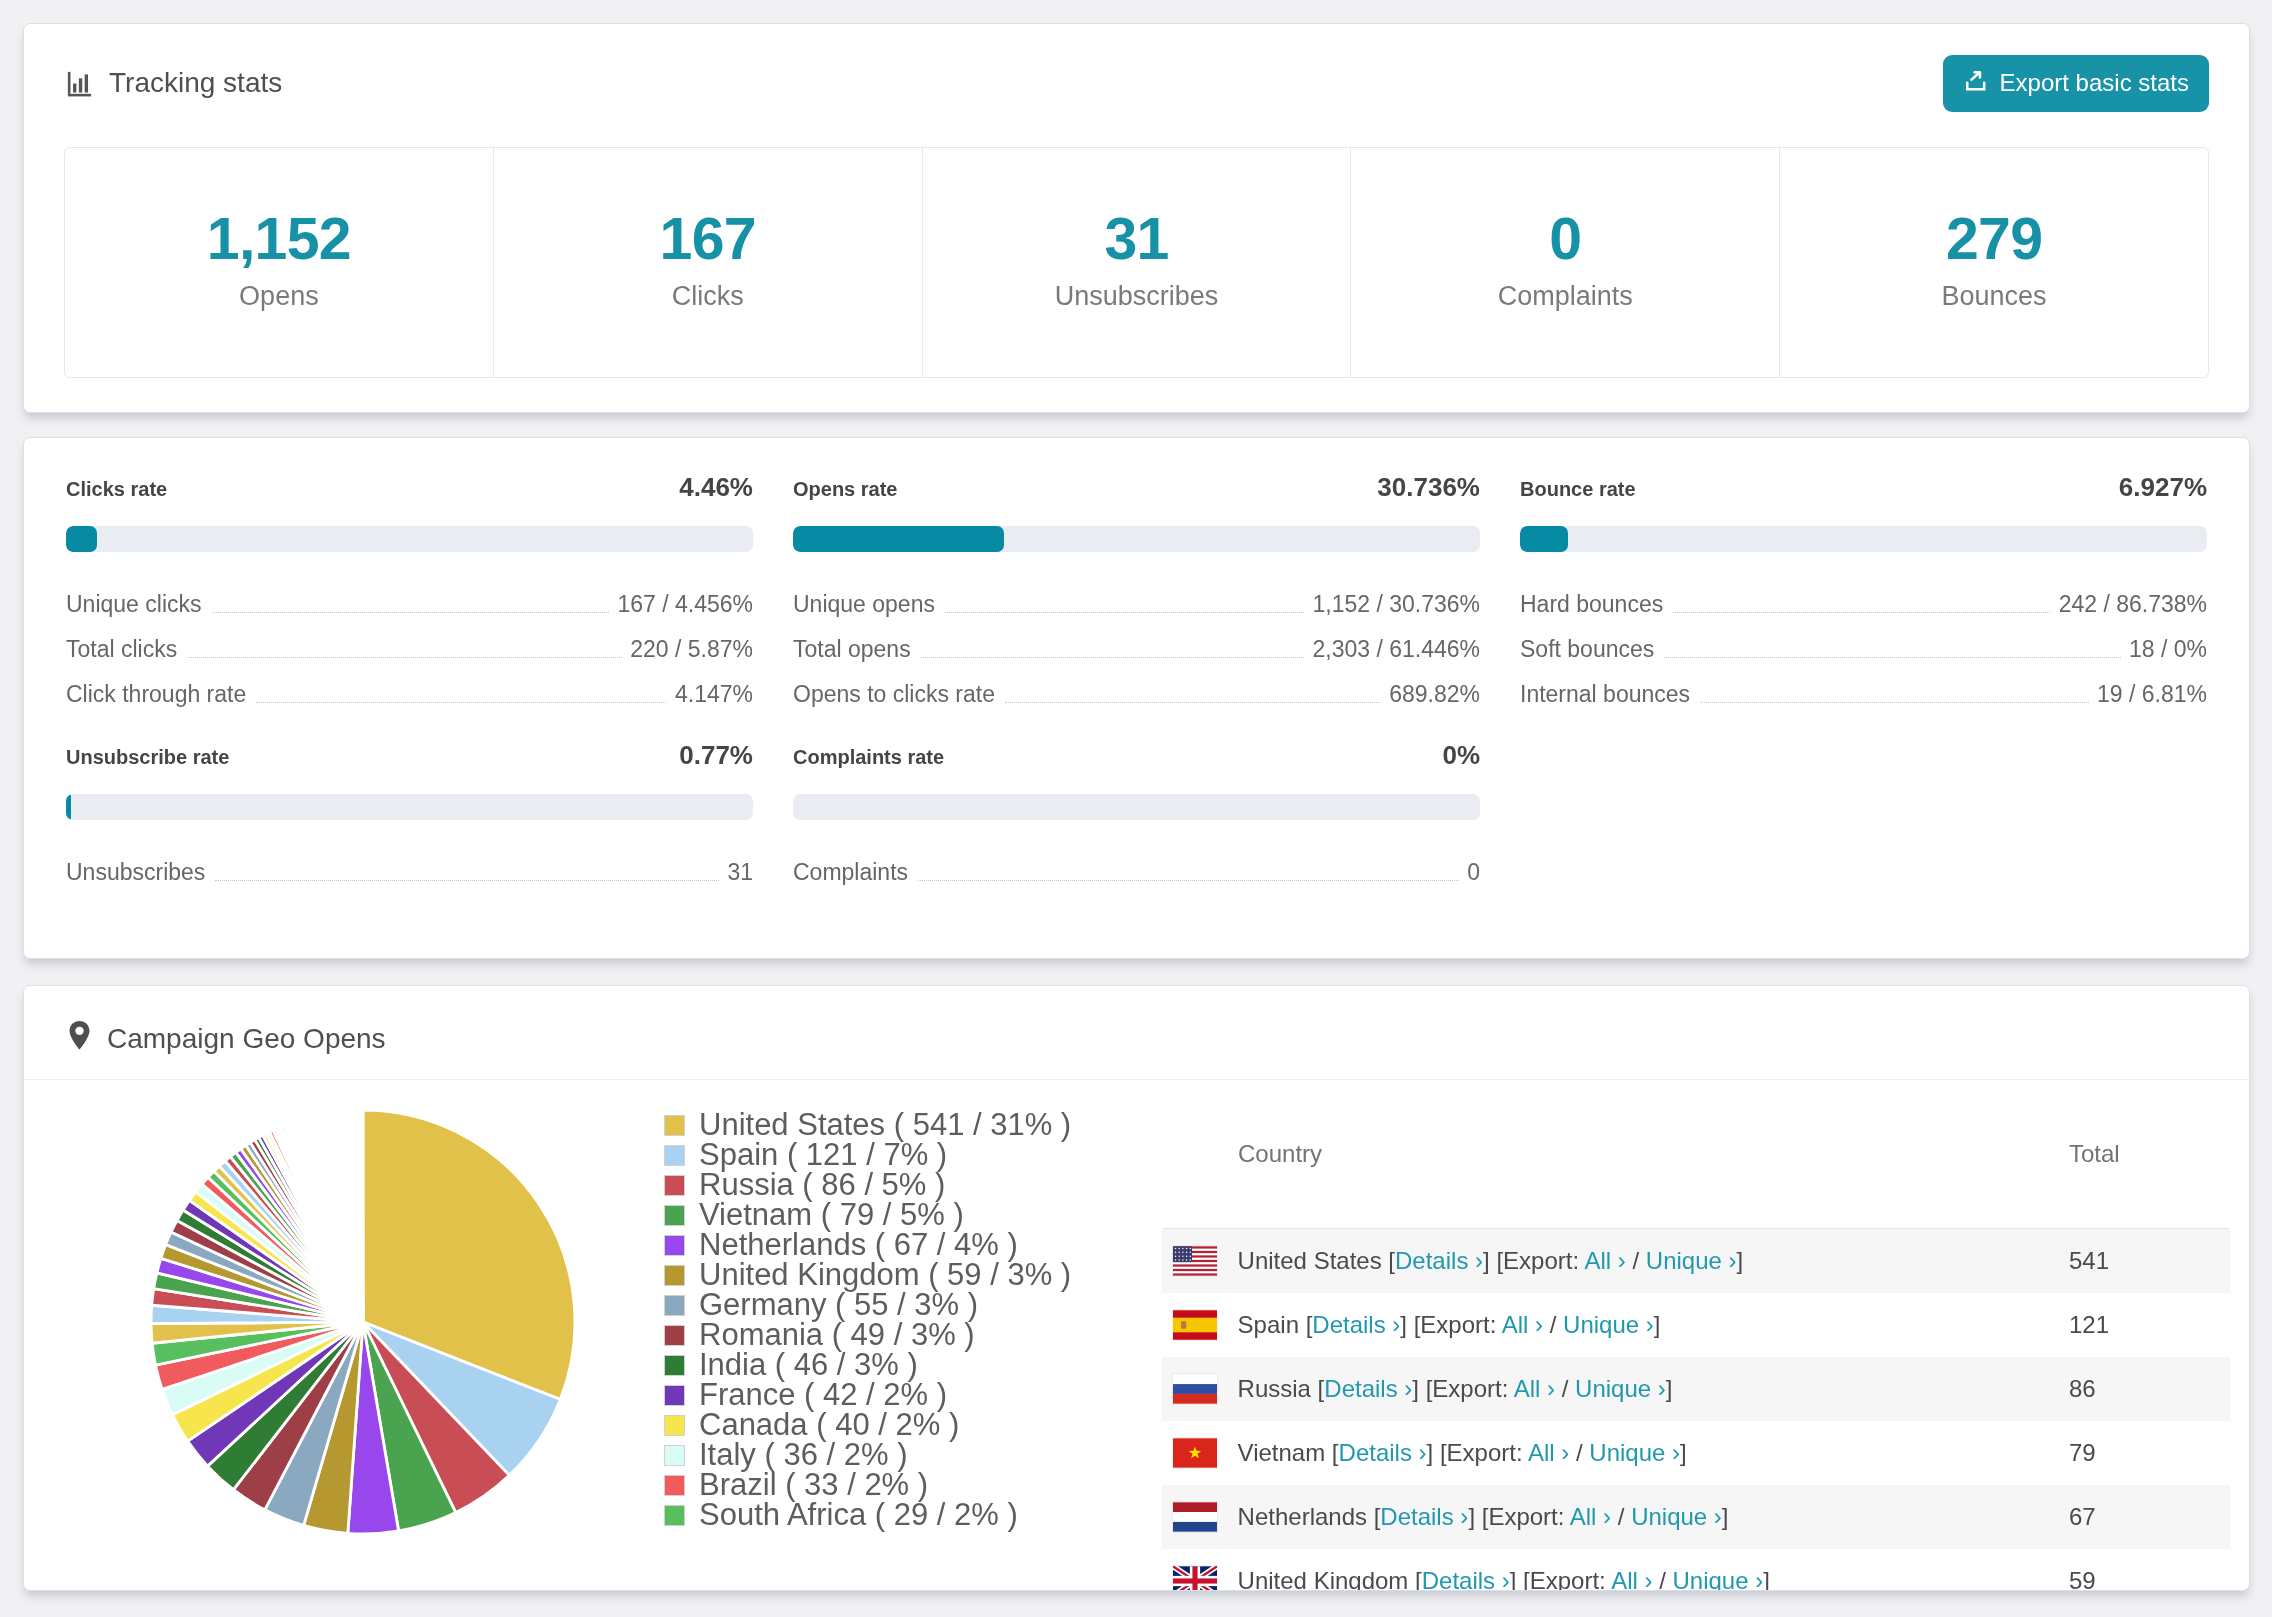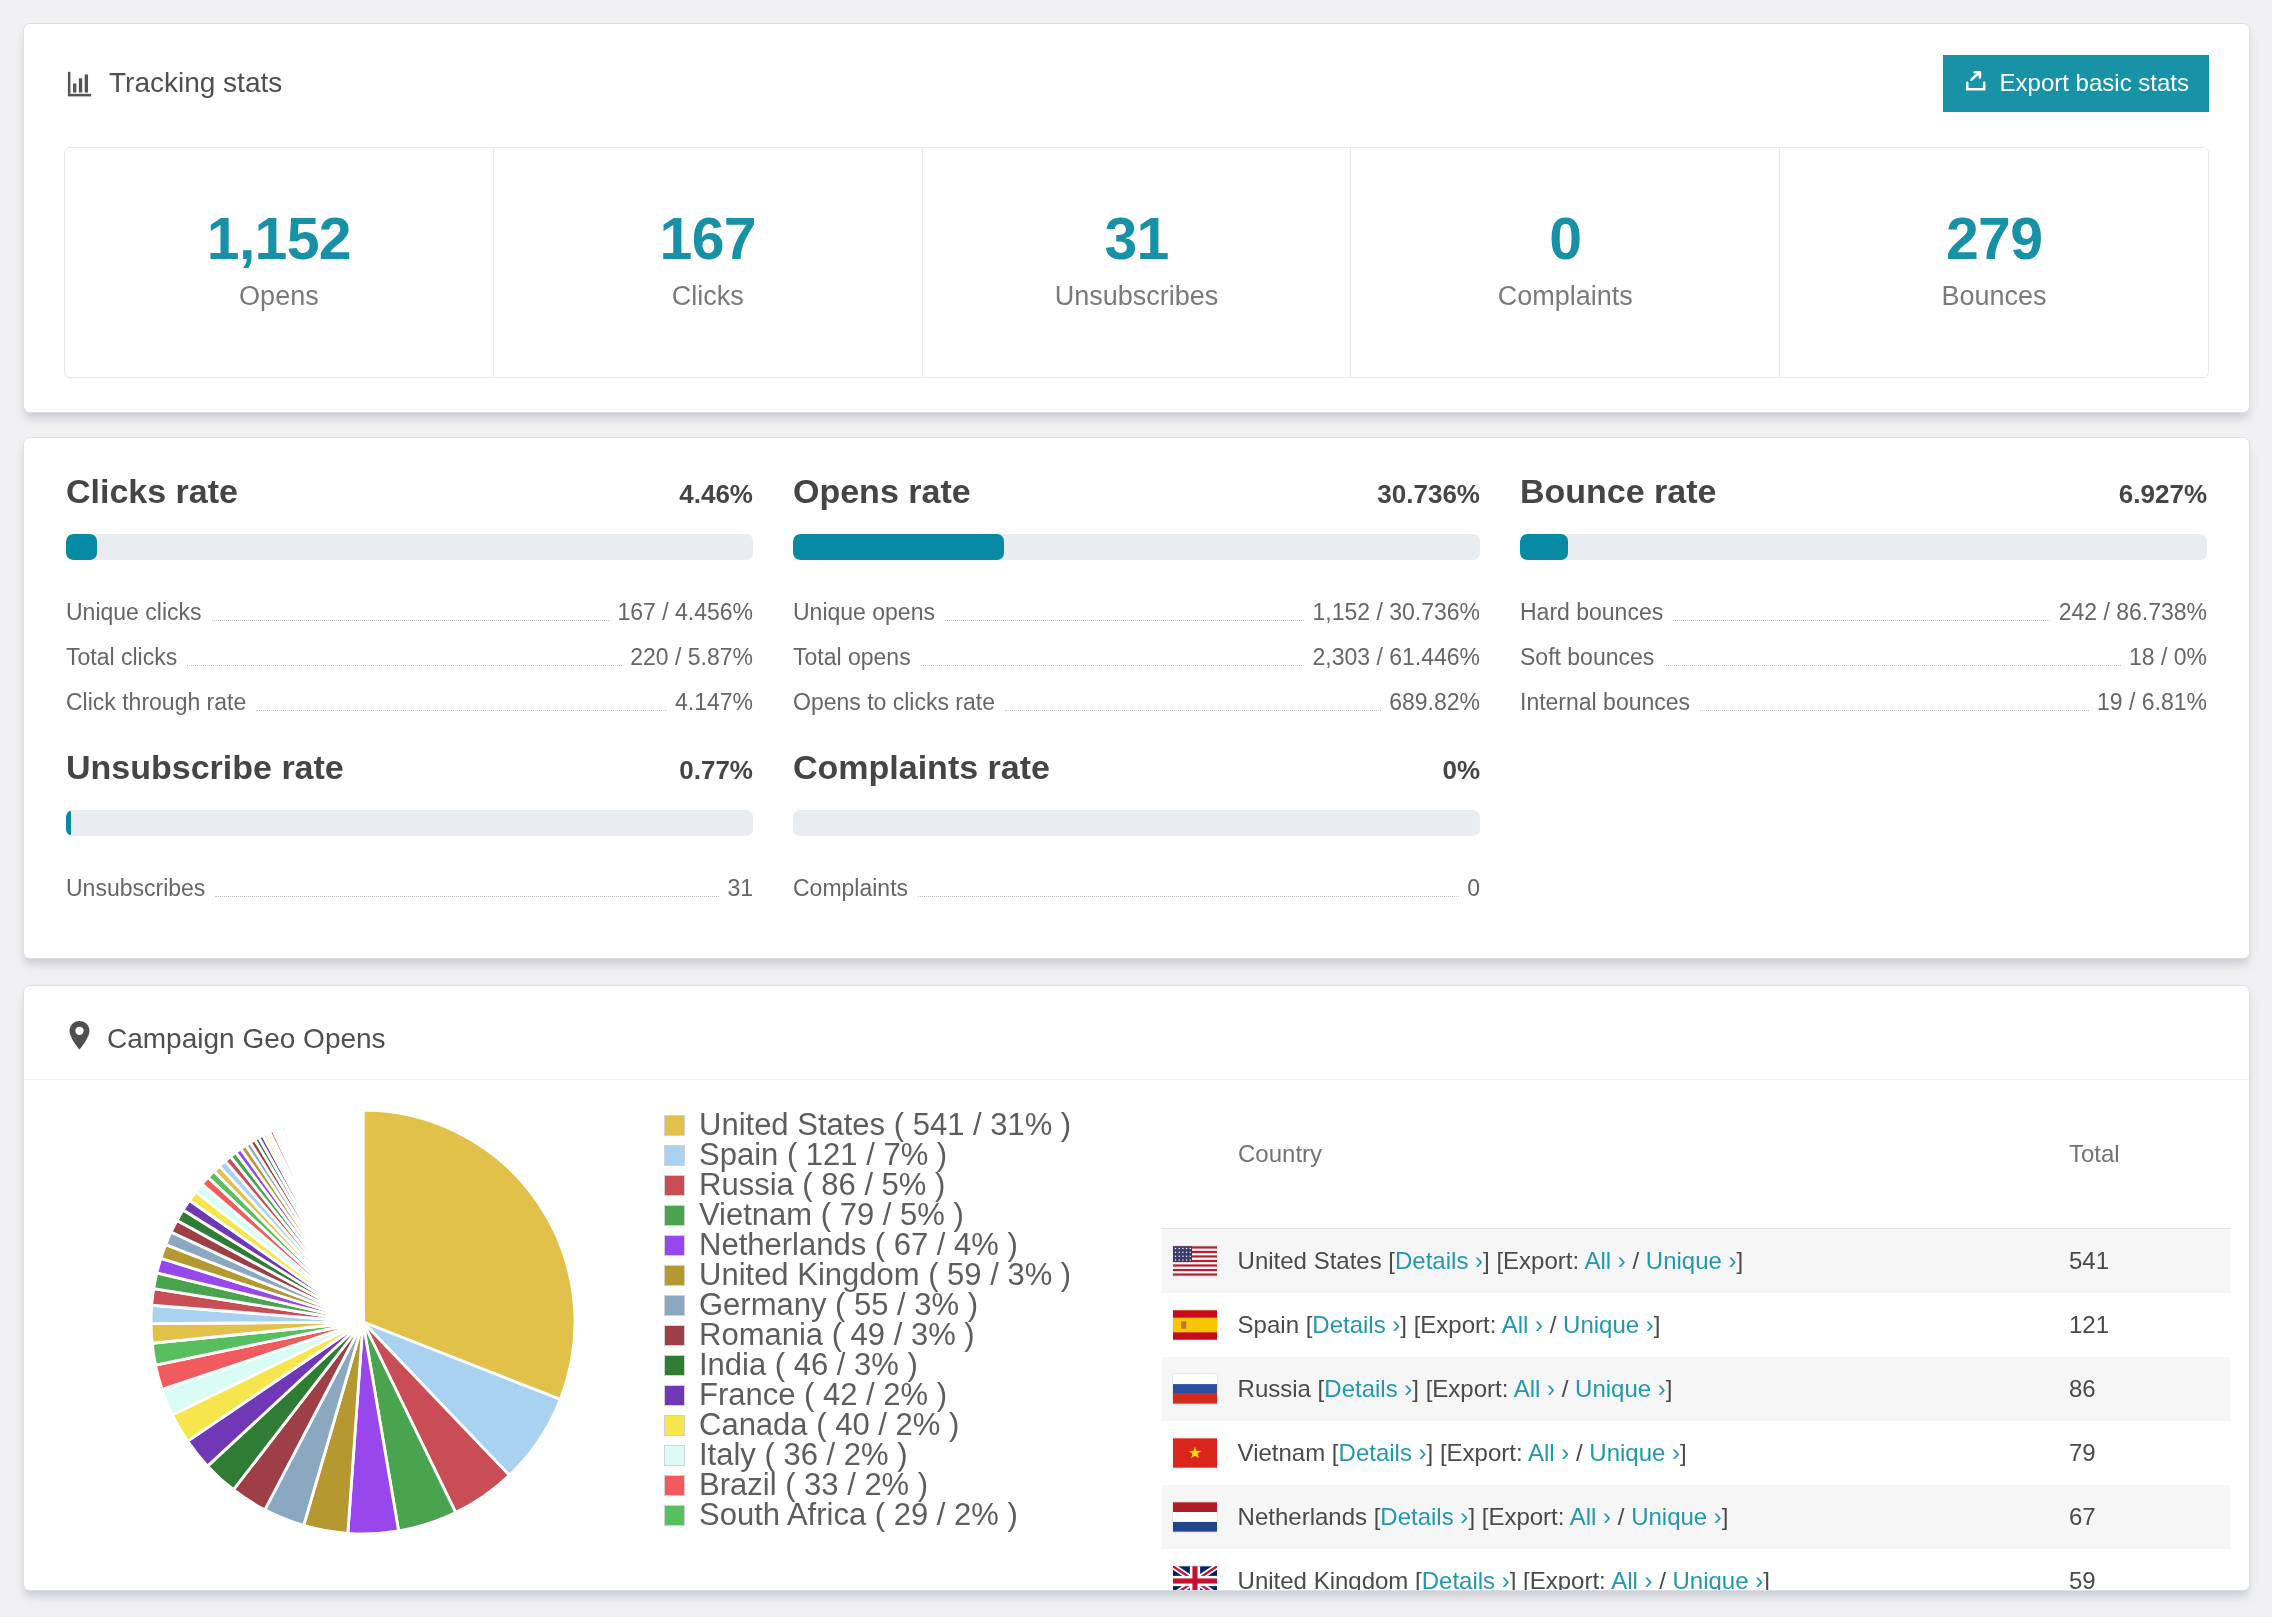--- a/index.html
+++ b/index.html
@@ -14,34 +14,34 @@
   #card-rates    { top:437px; height:522px; padding:34px 42px; }
   #card-geo      { top:985px; height:606px; overflow:hidden; }
 
   
   .card-header { display:flex; align-items:center; justify-content:space-between; }
   .card-title  { display:flex; align-items:center; gap:14px; font-size:28px; color:#4f4f4f; }
   .card-title svg { display:block; }
   .btn-export {
     display:flex; align-items:center; gap:11.3px; border:none; cursor:pointer;
     background:#1892a6; color:#fff; font-size:24px; font-family:inherit;
-    padding:12.7px 20px; border-radius:0;
+    padding:12.7px 20px; border-radius:9px;
   }
   .stats-box {
     margin-top:35px; border:1.4px solid #e4e7ec; border-radius:5.6px; display:flex;
   }
   .stat-cell { flex:1; text-align:center; padding:62px 0 65px; border-right:1.4px solid #e7e9ee; }
   .stat-cell:last-child { border-right:none; }
   .stat-value { font-size:59px; font-weight:800; letter-spacing:-0.7px; color:#1691a6; line-height:1; }
   .stat-label { margin-top:12.7px; font-size:27px; color:#7a7a7a; }
 
   
   .rates-grid { display:grid; grid-template-columns:repeat(3,1fr); column-gap:40px; row-gap:32px; }
   .rate-head { display:flex; justify-content:space-between; align-items:baseline; }
-  .rate-title { font-size:34px; font-weight:700; color:#454545; }
+  .rate-title { font-size:20px; font-weight:700; color:#454545; }
   .rate-value { font-size:26px; font-weight:700; color:#454545; }
   .rate-bar   { margin-top:22.6px; height:26px; background:#e9ecf1; border-radius:7px; overflow:hidden; }
   .rate-fill  { height:100%; background:#078aa4; border-radius:7px; }
   .rate-rows  { margin-top:39px; }
   .rate-row   { display:flex; align-items:flex-end; margin-top:18.4px; font-size:23px; color:#666; }
   .rate-row:first-child { margin-top:0; }
   .leader { flex:1; border-bottom:1.4px dotted #c6c6c6; margin:0 8.5px 5px 10px; }
 
   
   .geo-header { padding:34px 42px 21px; border-bottom:1.4px solid #efefef;

